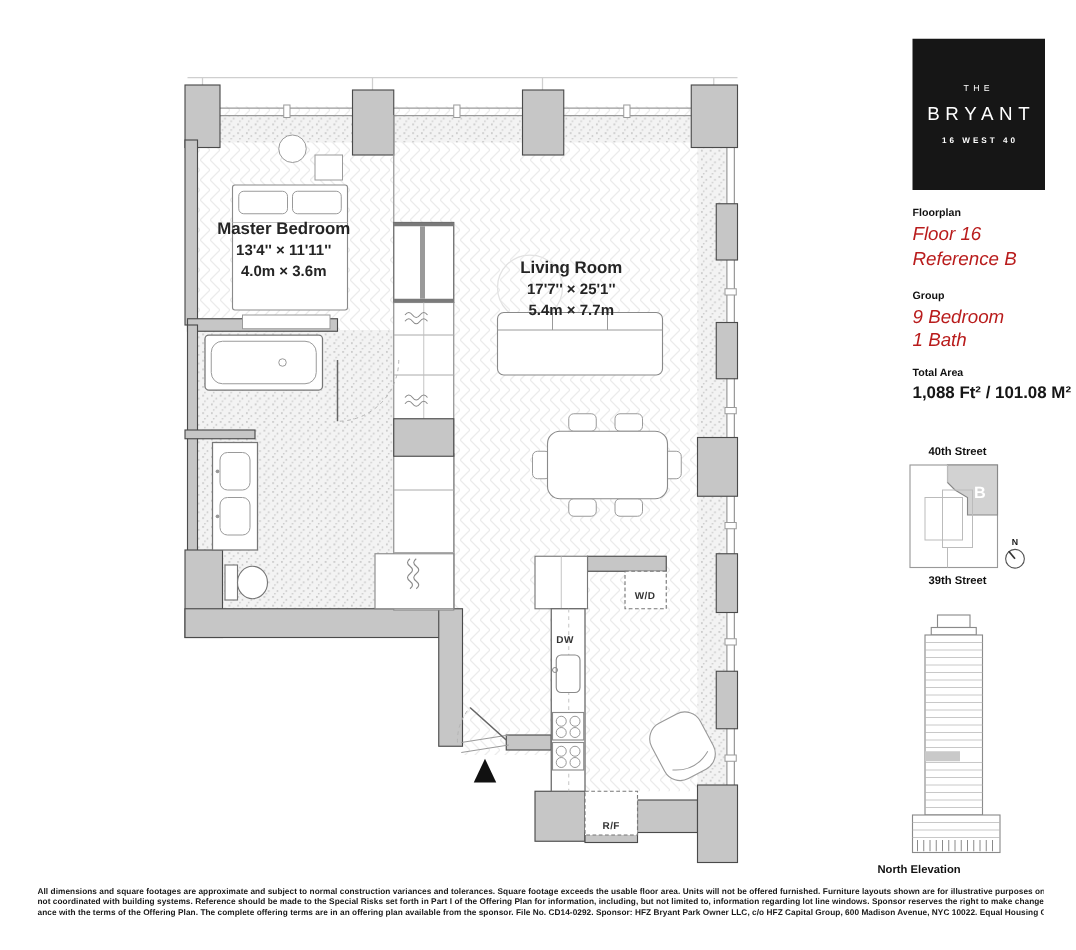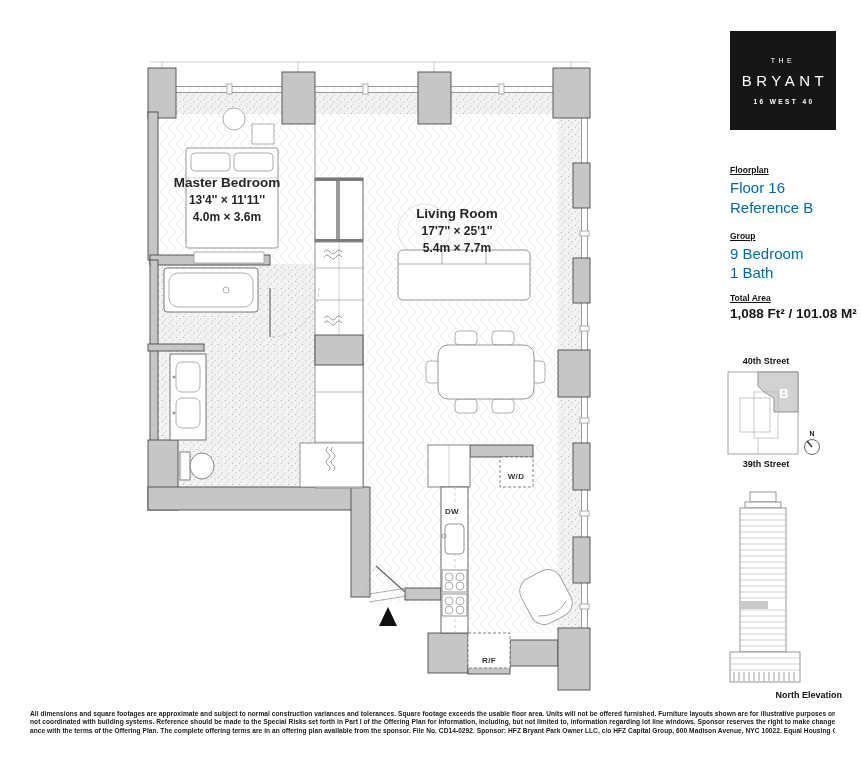--- a/index.html
+++ b/index.html
@@ -4,37 +4,37 @@
 <style>
   html,body { margin:0; padding:0; background:#fff; }
   .page {
     position:relative; width:861px; height:760px; background:#ffffff;
     font-family:"Liberation Sans", sans-serif; overflow:hidden; color:#1a1a1a;
   }
   .abs { position:absolute; }
 
   
   .logo {
-    left:730px; top:31px; width:106px; height:99px; background:#161616;
+    left:730px; top:31px; width:106px; height:121px; background:#161616;
     display:flex; flex-direction:column; align-items:center; justify-content:center;
     color:#fff; text-align:center;
   }
   .logo-the   { font-size:7px;   letter-spacing:3.5px; margin-bottom:8px; font-weight:500; }
   .logo-name  { font-size:15px;  letter-spacing:4.5px; font-weight:500; margin-bottom:9px; margin-left:4px;}
   .logo-addr  { font-size:6.5px; letter-spacing:2.4px; font-weight:600; margin-left:2px;}
 
   
   .details { left:730px; top:165px; width:130px; }
-  .d-label { font-size:8.5px; font-weight:700; color:#111; margin-bottom:3px;text-decoration:underline; }
-  .d-value { font-size:15px;  font-weight:400; color:#0369a1; line-height:1.32; }
+  .d-label { font-size:8.5px; font-weight:700; color:#111; margin-bottom:3px; }
+  .d-value { font-size:15px;  font-weight:400; color:#b91c1c; line-height:1.32;font-style:italic; }
   .d-area  { font-size:13.5px; font-weight:700; color:#161616; }
   .d-gap   { height:13px; }
   .d-gap2  { height:10px; }
 
-  .north-elev-label { left:702px; top:690px; width:140px; text-align:right;
+  .north-elev-label { left:702px; top:690px; width:140px; text-align:left;
                       font-size:9px; font-weight:700; color:#111; }
 
   
   .disclaimer { left:30px; top:710px; width:805px; }
   .disclaimer div {
     font-size:6.6px; font-weight:700; color:#191919; line-height:8.4px;
     white-space:nowrap; overflow:hidden; letter-spacing:0.05px;
   }
 
   svg text { font-family:"Liberation Sans", sans-serif; }

